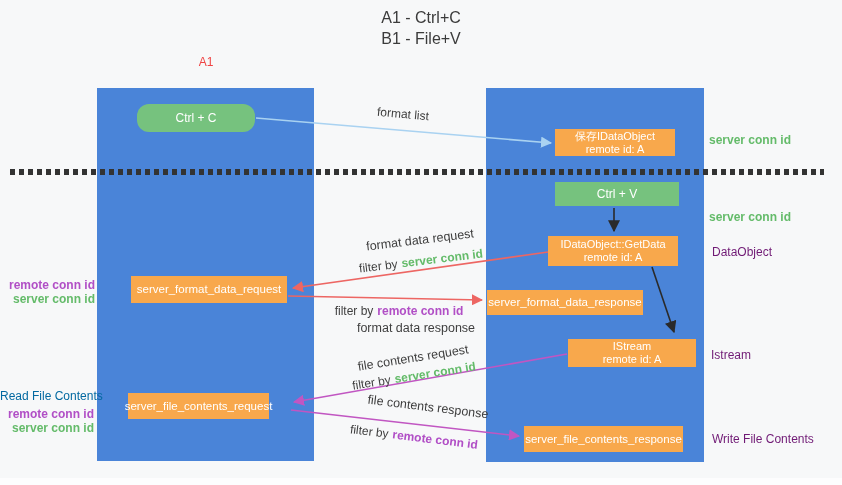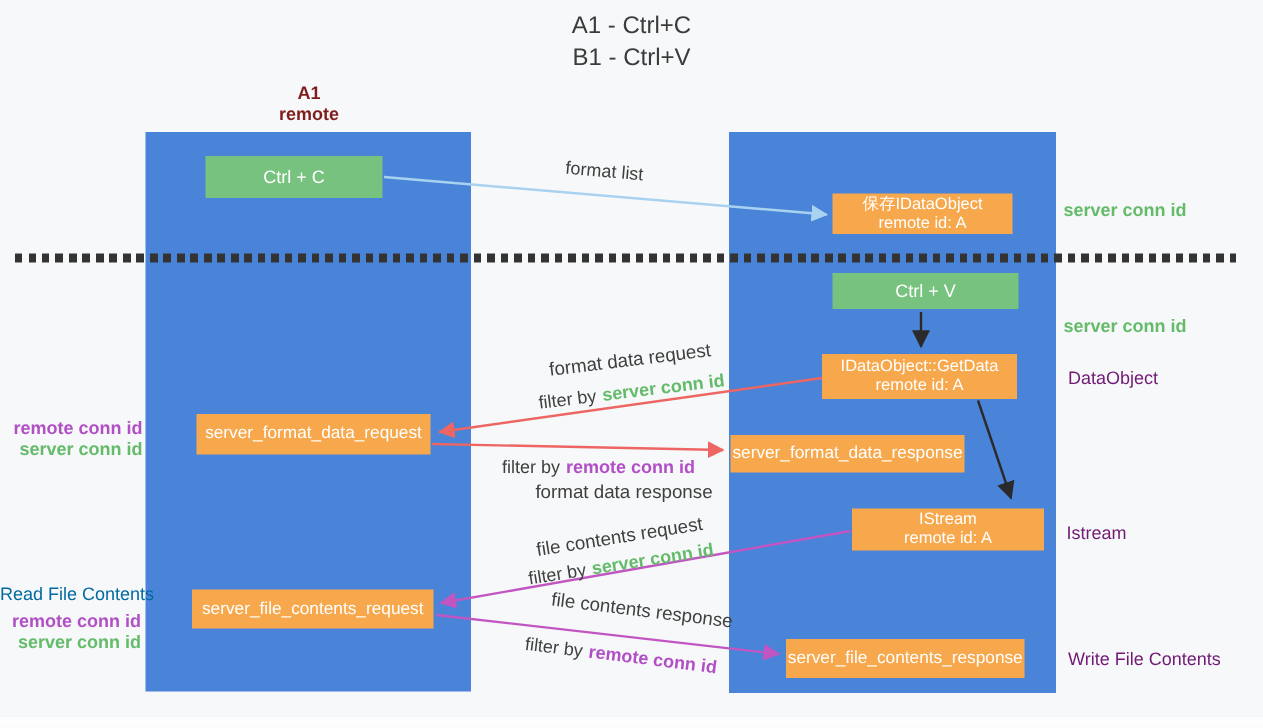--- a/index.html
+++ b/index.html
@@ -6,21 +6,21 @@
   html,body { width:842px; height:485px; }
   body { font-family:"Liberation Sans","DejaVu Sans",sans-serif; background:#f7f8f9; position:relative; overflow:hidden; }
   .stage { position:absolute; left:0; top:0; width:842px; height:485px; }
 
   .title { position:absolute; left:0; top:7px; width:842px; text-align:center;
            font-size:16px; color:#3b3b3b; line-height:21px; }
 
   .lane { position:absolute; background:#4a84d8; }
   .lane-a { left:97px;  top:88px; width:217px; height:373px; }
   .lane-b { left:486px; top:88px; width:218px; height:374px; }
-  .lane-header { position:absolute; text-align:center; font-size:12px; color:#7f1d1d; line-height:14px;font-weight:bold; }
+  .lane-header { position:absolute; text-align:center; font-size:12px; color:#ef4444; line-height:14px; }
   .lane-header-a { left:146px; top:55px; width:120px; }
   .lane-header-b { left:537px; top:55px; width:120px; }
 
   .dotted { position:absolute; left:10px; top:169px; width:814px; height:6px;
             background:repeating-linear-gradient(90deg,#333 0 5px,transparent 5px 9px); }
 
   .node { position:absolute; display:flex; flex-direction:column; align-items:center;
           justify-content:center; color:#fff; text-align:center; line-height:13px; }
   .node.green  { background:#76c27e; font-size:12px; }
   .node.orange { background:#f8a84c; font-size:11px; }
@@ -40,26 +40,25 @@
 
   .bottom-strip { position:absolute; left:0; bottom:0; width:842px; height:7px; background:#fdfdfe; }
 </style>
 </head>
 <body>
 
 <div class="stage">
 
   <div class="title">
     <div>A1 - Ctrl+C</div>
-    <div>B1 - Ctrl+V</div>
+    <div>B1 - File+V</div>
   </div>
 
   <div class="lane-header lane-header-a">
     <div>A1</div>
-    <div>remote</div>
   </div>
 
   <div class="lane lane-a"></div>
   <div class="lane lane-b"></div>
 
   <div class="dotted"></div>
 
   <svg class="arrows" viewBox="0 0 842 485">
     <defs>
       <marker id="mblue" viewBox="0 0 10 10" refX="9" refY="5" markerWidth="7" markerHeight="7" orient="auto">
@@ -77,21 +76,21 @@
     </defs>
     <line x1="256" y1="118" x2="551" y2="143" stroke-width="1.6" marker-end="url(#mblue)" stroke="#a9d2f1"></line>
     <line x1="614" y1="208" x2="614" y2="231" stroke-width="1.6" marker-end="url(#mblk)" stroke="#2a2a2a"></line>
     <line x1="652" y1="267" x2="674" y2="332" stroke-width="1.6" marker-end="url(#mblk)" stroke="#2a2a2a"></line>
     <line x1="548" y1="252" x2="293" y2="288" stroke-width="1.6" marker-end="url(#mred)" stroke="#ed6663"></line>
     <line x1="288" y1="296" x2="482" y2="300" stroke-width="1.6" marker-end="url(#mred)" stroke="#ed6663"></line>
     <line x1="567" y1="354" x2="294" y2="402" stroke-width="1.6" marker-end="url(#mmag)" stroke="#c156c2"></line>
     <line x1="291" y1="410" x2="519" y2="436" stroke-width="1.6" marker-end="url(#mmag)" stroke="#c156c2"></line>
   </svg>
 
-  <div class="node green" style="left:137px;top:104px;width:118px;height:28px;">
+  <div class="node green" style="left:137px;top:104px;width:118px;height:28px;border-radius:12px;">
     <span>Ctrl + C</span>
   </div>
 
   <div class="node orange" style="left:555px;top:129px;width:120px;height:27px;">
     <span>保存IDataObject</span>
     <span>remote id: A</span>
   </div>
 
   <div class="node green" style="left:555px;top:182px;width:124px;height:24px;">
     <span>Ctrl + V</span>
@@ -108,21 +107,21 @@
 
   <div class="node orange single" style="left:487px;top:290px;width:156px;height:25px;">
     <span>server_format_data_response</span>
   </div>
 
   <div class="node orange" style="left:568px;top:339px;width:128px;height:28px;">
     <span>IStream</span>
     <span>remote id: A</span>
   </div>
 
-  <div class="node orange single" style="left:128px;top:393px;width:161px;height:26px;">
+  <div class="node orange single" style="left:128px;top:393px;width:141px;height:26px;">
     <span>server_file_contents_request</span>
   </div>
 
   <div class="node orange single" style="left:524px;top:426px;width:159px;height:26px;">
     <span>server_file_contents_response</span>
   </div>
 
   <div class="edge-label" style="left:343px;top:107px;width:120px;transform:rotate(5deg);">
     <span>format list</span>
   </div>

